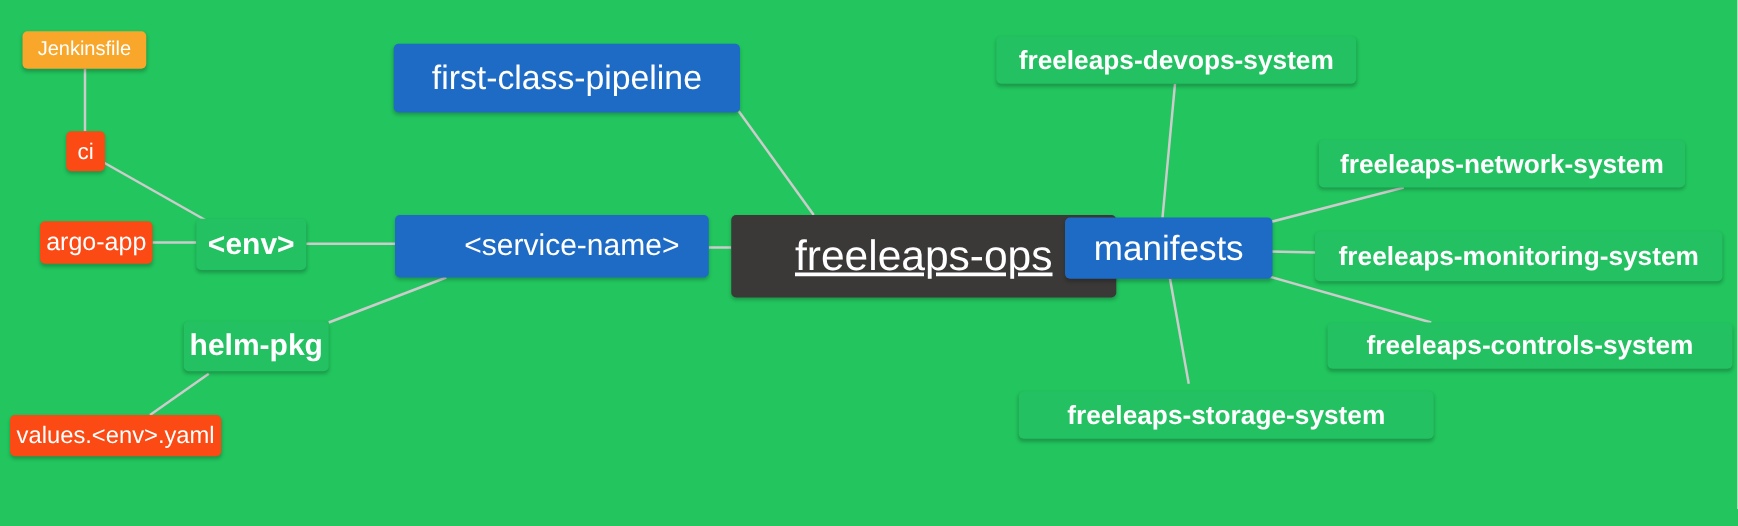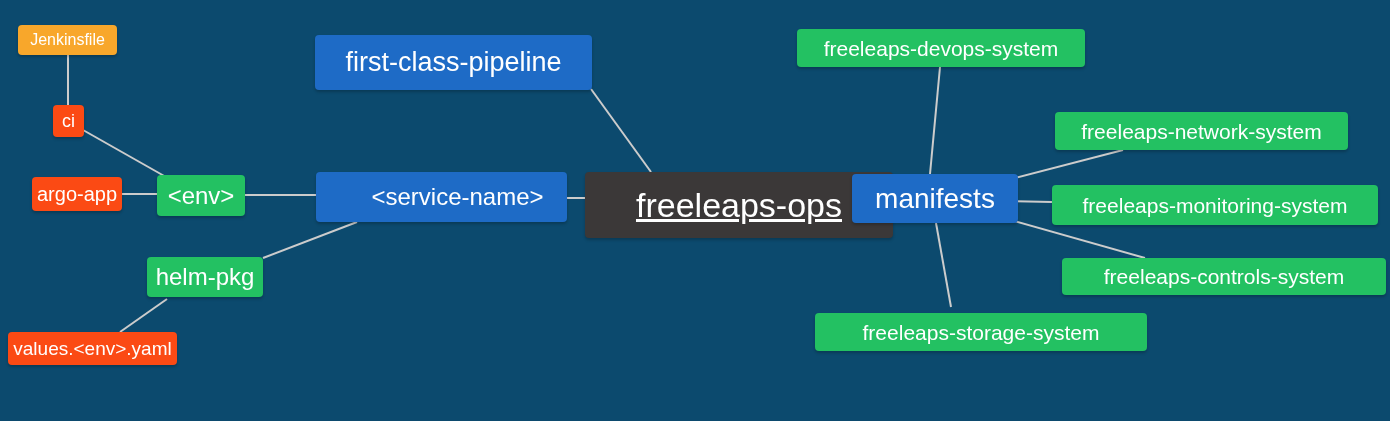--- a/index.html
+++ b/index.html
@@ -5,21 +5,21 @@
   html, body {
     margin: 0;
     padding: 0;
     background: #ffffff;
     font-family: "Liberation Sans", "DejaVu Sans", sans-serif;
   }
   .canvas {
     position: relative;
     width: 1390px;
     height: 421px;
-    background: #0c4a6e;
+    background: #22c55e;
     overflow: hidden;
   }
   .edges {
     position: absolute;
     left: 0; top: 0;
     width: 1390px;
     height: 421px;
   }
   .edges line {
     stroke: #cccccc;
@@ -34,21 +34,21 @@
     color: #ffffff;
     border-radius: 4px;
     box-shadow: 0 2px 3px rgba(0,0,0,0.22);
     white-space: nowrap;
     box-sizing: border-box;
     cursor: default;
     line-height: 1;
   }
   .c-root   { background: #3B3838; }
   .c-blue   { background: #1E6BC6; }
-  .c-green  { background: #23C162; }
+  .c-green  { background: #23C162; font-weight: bold; }
   .c-red    { background: #FB4A14; }
   .c-orange { background: #F8A72B; }
 
   
   .n-jenkinsfile { left: 18px;   top: 25px;  width: 99px;  height: 30px; font-size: 16px; }
   .n-ci          { left: 53px;   top: 105px; width: 31px;  height: 32px; font-size: 18px; }
   .n-argo        { left: 32px;   top: 177px; width: 90px;  height: 34px; font-size: 20px; }
   .n-env         { left: 157px;  top: 175px; width: 88px;  height: 41px; font-size: 24px; }
   .n-helm        { left: 147px;  top: 257px; width: 116px; height: 40px; font-size: 24px; }
   .n-values      { left: 8px;    top: 332px; width: 169px; height: 33px; font-size: 19px; text-align: center; }

